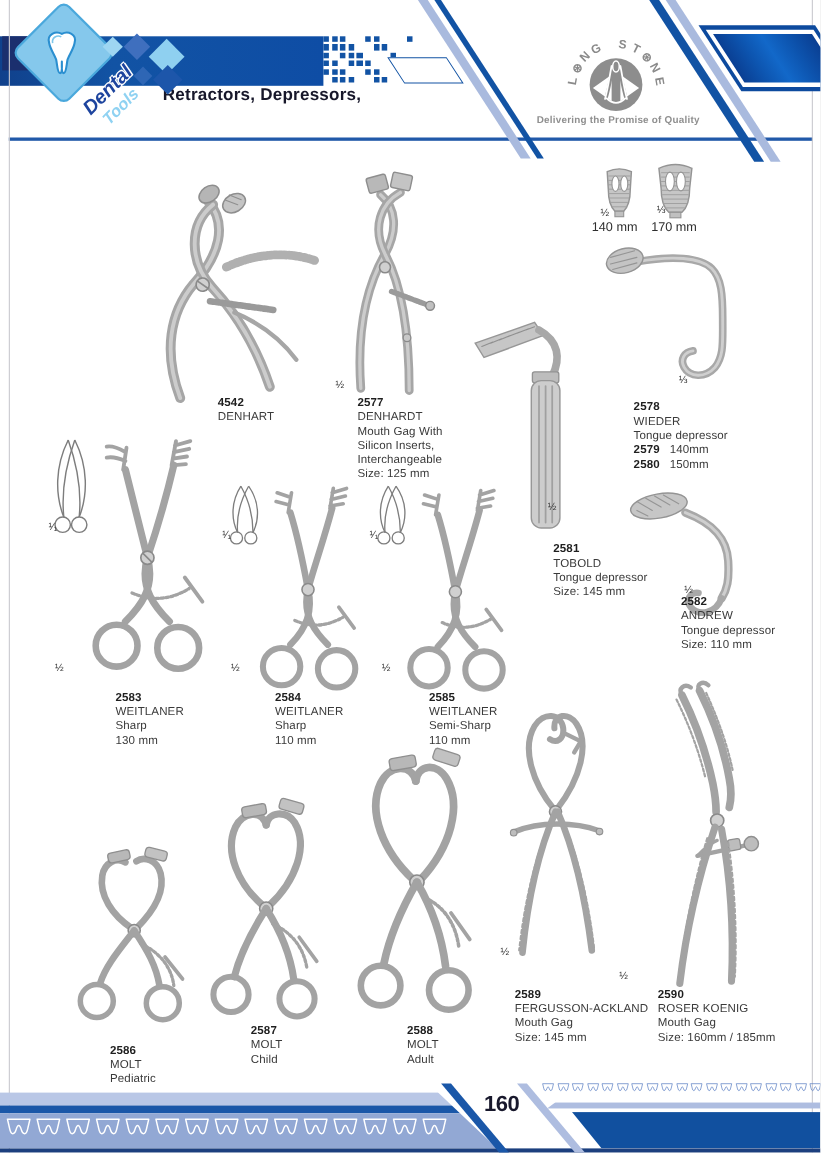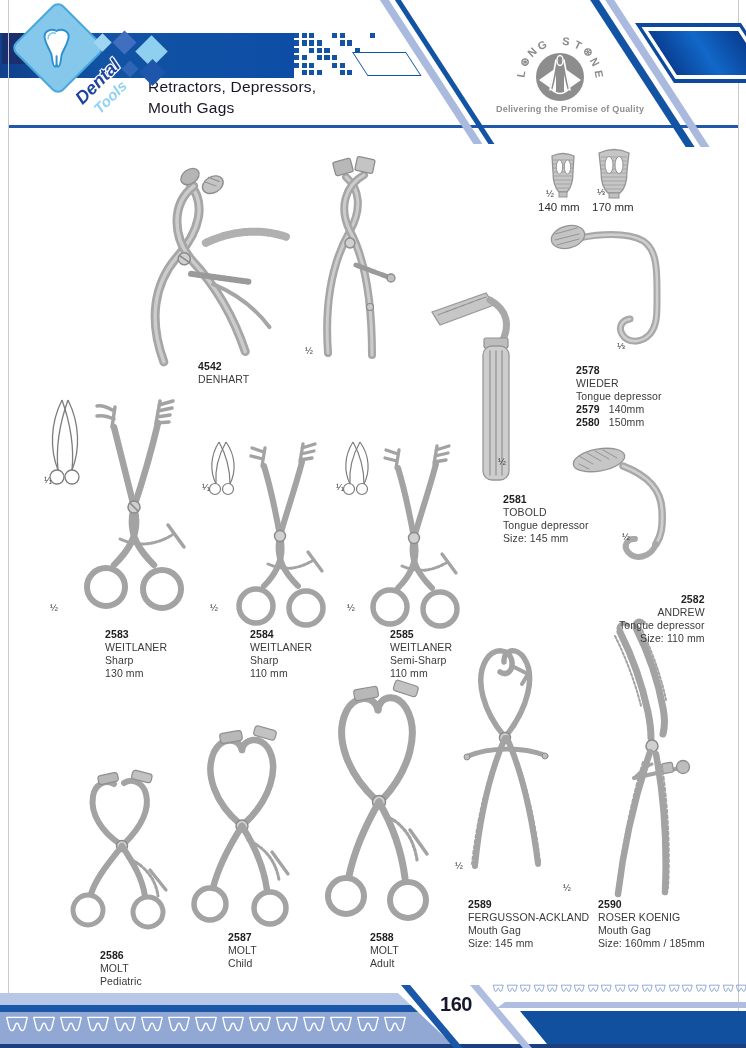--- a/index.html
+++ b/index.html
@@ -13,28 +13,28 @@
   .dissolve i{position:absolute;width:5.3px;height:5.3px;background:#1253a4;}
   .tail{position:absolute;left:352px;top:52px;width:52px;height:22px;background:#fff;
         border:1.5px solid #1253a4;transform:skewX(33deg);transform-origin:0 0;z-index:1;}
   .stripe{position:absolute;transform:skewX(33deg);transform-origin:0 0;z-index:2;}
   .fstripe{position:absolute;transform:skewX(40deg);transform-origin:0 0;z-index:3;}
   .rule{position:absolute;left:8px;top:125px;width:731px;height:2.5px;background:#2159a9;}
   .sideborder{position:absolute;top:0;width:1px;height:1048px;background:#c9c9cf;}
   .diamond{position:absolute;transform:rotate(45deg);}
   .brandword{position:absolute;font-style:italic;font-weight:bold;white-space:nowrap;
       text-shadow:-1px -1px 0 #fff,1px -1px 0 #fff,-1px 1px 0 #fff,1px 1px 0 #fff,0 0 2px #fff;}
-  .title{position:absolute;left:148px;top:76px;font-size:15.5px;font-weight:normal;
+  .title{position:absolute;left:148px;top:76px;font-size:15.5px;font-weight:bold;
          color:#17172a;line-height:21px;letter-spacing:.2px;}
   
   .lslogo{position:absolute;left:492px;top:24px;width:140px;height:100px;}
   .arcCh{position:absolute;font-size:11px;font-weight:bold;color:#8a8a8a;}
   .lscircle{position:absolute;left:43px;top:28px;width:50px;height:50px;}
-  .lstag{position:absolute;left:-20px;top:80px;width:180px;
-         font-size:9px;font-weight:bold;color:#8f8f8f;letter-spacing:.2px;margin-left:24px;}
+  .lstag{position:absolute;left:-20px;top:80px;width:180px;text-align:center;
+         font-size:9px;font-weight:bold;color:#8f8f8f;letter-spacing:.2px;}
   
   .ptext{position:absolute;font-size:10.5px;line-height:13px;color:#3a3a3a;letter-spacing:.1px;}
   .pcode{font-weight:bold;color:#1f1f1f;}
   .vgap{display:inline-block;width:9px;}
   .scale{position:absolute;font-size:9.5px;color:#3a3a3a;}
   .sizeLbl{position:absolute;font-size:11.5px;color:#2e2e2e;text-align:right;}
   
   .f-left{position:absolute;left:0;top:993px;width:452px;height:51px;
           clip-path:polygon(0 0,398px 0,452px 100%,0 100%);}
   .f-l1{position:absolute;left:0;top:0;width:100%;height:12px;background:#b9c7e6;}
@@ -120,21 +120,20 @@
   <div class="diamond" style="left:116px;top:34px;width:17px;height:17px;background:#3f6fbe;z-index:3;"></div>
   <div class="diamond" style="left:140px;top:40px;width:23px;height:23px;background:#8fd0f0;z-index:3;"></div>
   <div class="diamond" style="left:143px;top:63px;width:19px;height:19px;background:#1d56aa;z-index:3;"></div>
   <div class="diamond" style="left:124px;top:63px;width:12px;height:12px;background:#2e66b5;z-index:3;"></div>
 
   <div class="brandword" style="left:98px;top:82px;transform:translate(-50%,-50%) rotate(-45deg);font-size:18px;color:#1d449e;z-index:4;">Dental</div>
   <div class="brandword" style="left:110px;top:97px;transform:translate(-50%,-50%) rotate(-45deg);font-size:15px;color:#8fd2f2;z-index:4;">Tools</div>
 
   <div class="title">
     <div>Retractors, Depressors,</div>
-    <div>Mouth Gags</div>
   </div>
   <div class="rule"></div>
 
   <div class="lslogo">
     <div style="position:absolute;left:0;top:0;width:140px;height:100px;">
         <span class="arcCh" style="left: 28.6077px; top: 50.0541px; transform: translate(-50%, -50%) rotate(-80deg);">L</span>
         <span class="arcCh" style="left: 32.6095px; top: 38.3583px; transform: translate(-50%, -50%) rotate(-62.2222deg);">⊛</span>
         <span class="arcCh" style="left: 39.9913px; top: 28.4428px; transform: translate(-50%, -50%) rotate(-44.4444deg);">N</span>
         <span class="arcCh" style="left: 50.048px; top: 21.2547px; transform: translate(-50%, -50%) rotate(-26.6667deg);">G</span>
         <span class="arcCh" style="left: 61.8192px; top: 17.4804px; transform: translate(-50%, -50%) rotate(-8.88889deg);"> </span>
@@ -412,41 +411,49 @@
   <div class="scale" style="left:336px;top:481px;">¹⁄₁</div>
 
   <div class="sizeLbl" style="left:538px;top:201px;">140 mm</div>
   <div class="sizeLbl" style="left:592px;top:201px;">170 mm</div>
 
   <div class="ptext" style="left:198px;top:360px;">
     <div class="pcode">4542</div>
     <div>DENHART</div>
   </div>
 
+  <div class="ptext" style="left:325px;top:360px;">
+    <div class="pcode">2577</div>
+    <div>DENHARDT</div>
+    <div>Mouth Gag With</div>
+    <div>Silicon Inserts,</div>
+    <div>Interchangeable</div>
+    <div>Size: 125 mm</div>
+  </div>
 
   <div class="ptext" style="left:576px;top:364px;">
     <div class="pcode">2578</div>
     <div>WIEDER</div>
     <div>Tongue depressor</div>
     <div>
       <span class="pcode">2579</span><span class="vgap"></span><span>140mm</span>
     </div>
     <div>
       <span class="pcode">2580</span><span class="vgap"></span><span>150mm</span>
     </div>
   </div>
 
   <div class="ptext" style="left:503px;top:493px;">
     <div class="pcode">2581</div>
     <div>TOBOLD</div>
     <div>Tongue depressor</div>
     <div>Size: 145 mm</div>
   </div>
 
-  <div class="ptext" style="left:619px;top:593px;text-align:right;">
+  <div class="ptext" style="left:619px;top:541px;">
     <div class="pcode">2582</div>
     <div>ANDREW</div>
     <div>Tongue depressor</div>
     <div>Size: 110 mm</div>
   </div>
 
   <div class="ptext" style="left:105px;top:628px;">
     <div class="pcode">2583</div>
     <div>WEITLANER</div>
     <div>Sharp</div>

